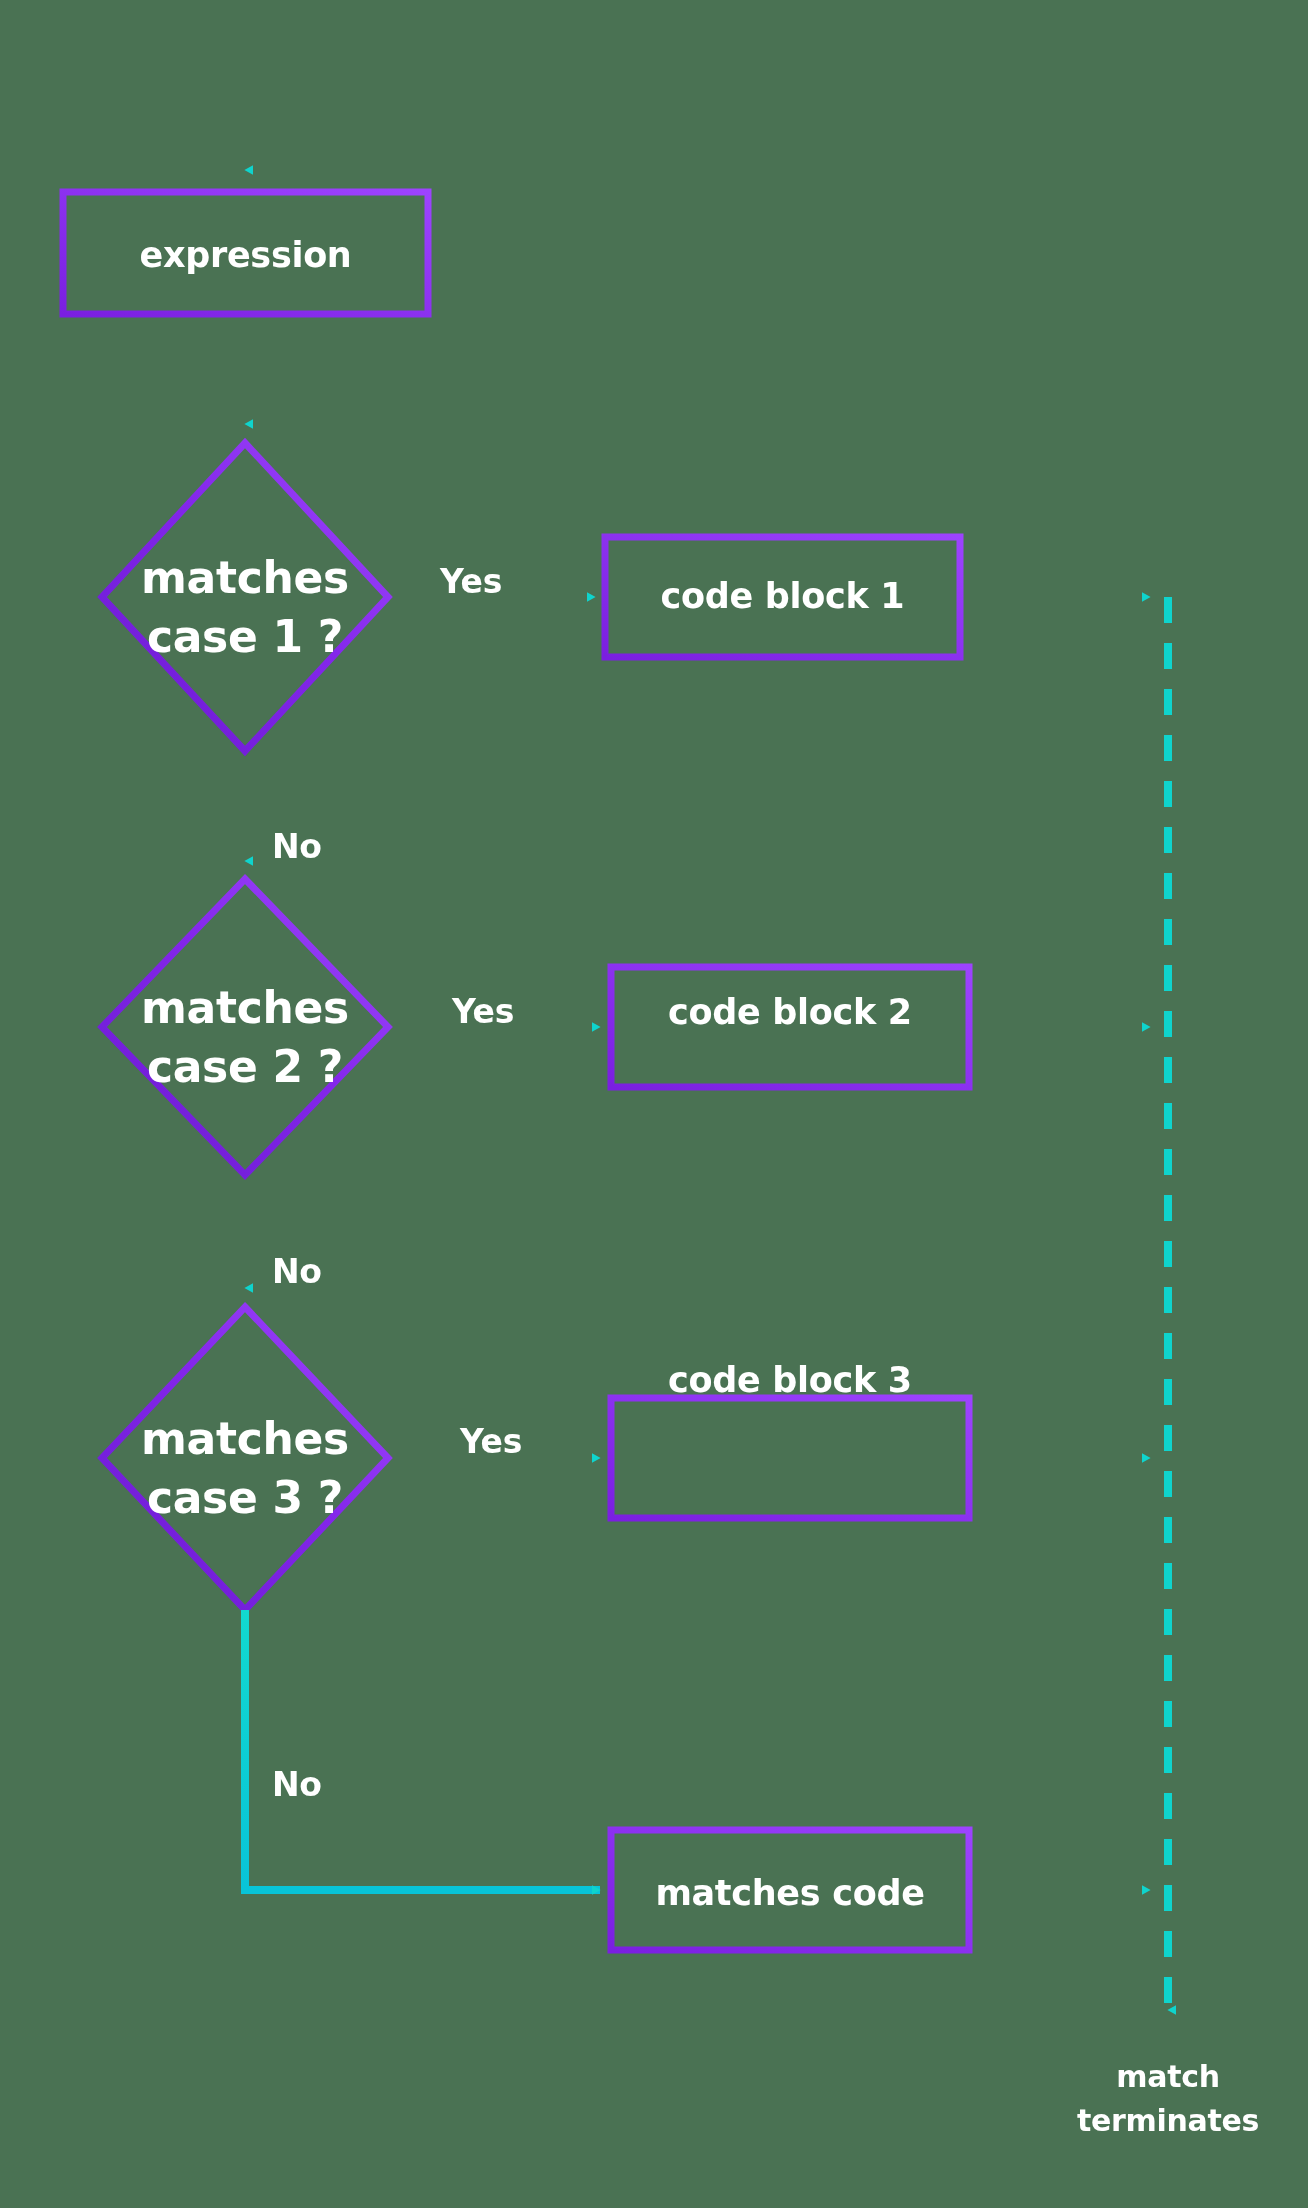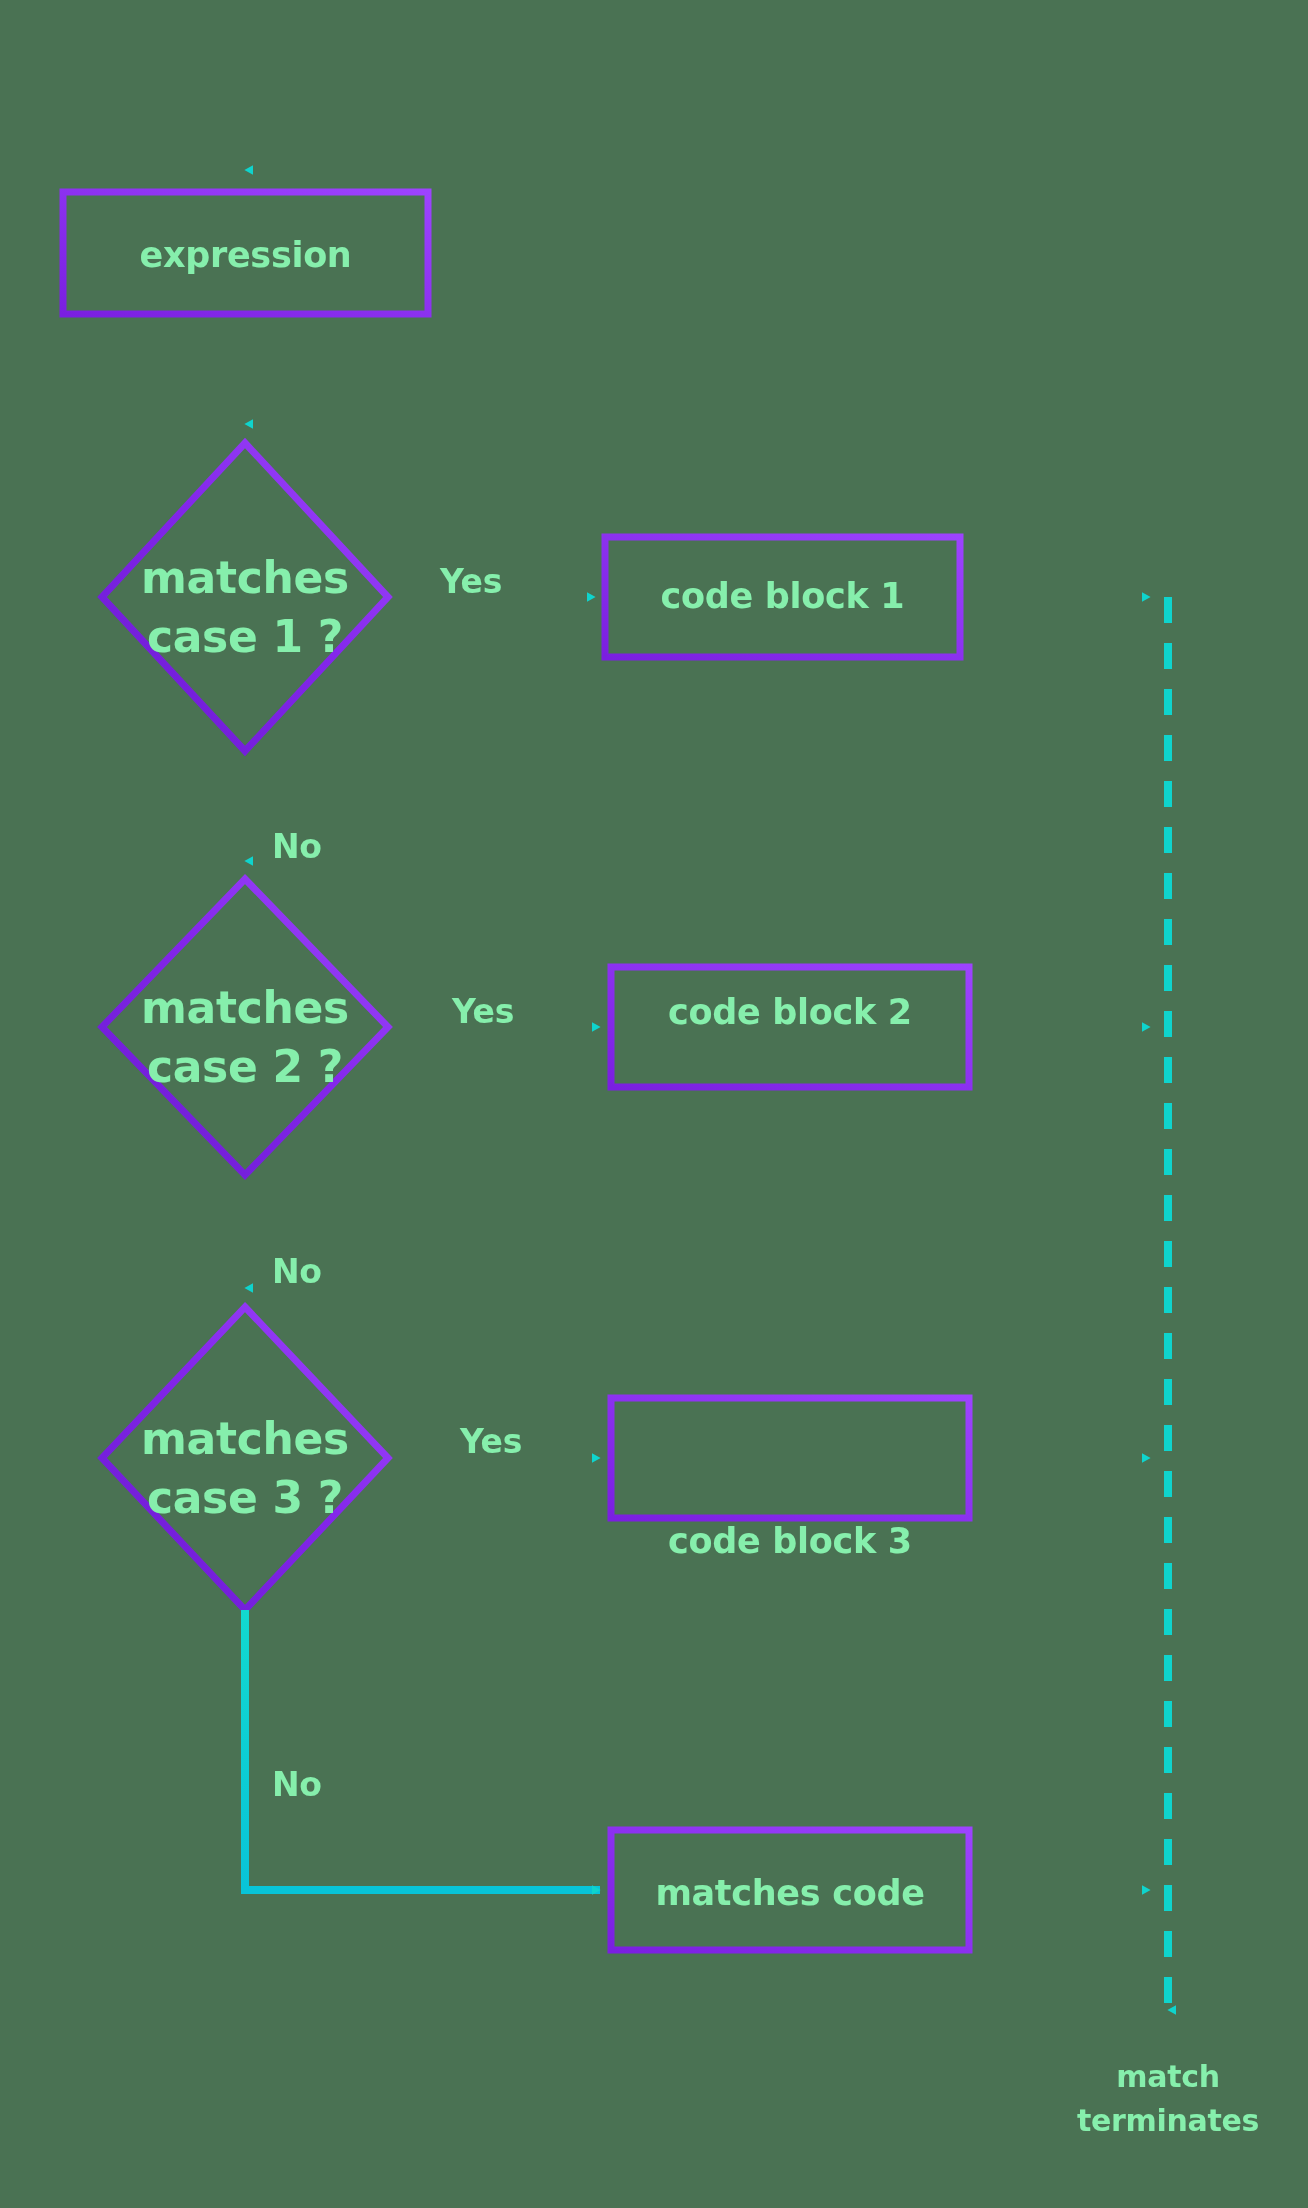--- a/index.html
+++ b/index.html
@@ -17,21 +17,21 @@
   }
   #flow-svg {
     position: absolute;
     left: 0;
     top: 0;
     width: 1308px;
     height: 2208px;
   }
   .node-label {
     position: absolute;
-    color: #86efac;
+    color: #ffffff;
     font-family: "DejaVu Sans", sans-serif;
     font-weight: 700;
     text-align: center;
     line-height: 1.35;
     white-space: pre-line;
     letter-spacing: -0.3px;
     pointer-events: none;
   }
   .box-label { font-size: 35px; }
   .diamond-label { font-size: 44px; }
@@ -163,21 +163,21 @@
   <div class="node-label box-label" style="left:605px; top:573px; width:355px;">code block 1</div>
 
   <div class="node-label diamond-label" style="left:102px; top:978px; width:286px;">matches
 case 2 ?</div>
 
   <div class="node-label box-label" style="left:611px; top:989px; width:358px;">code block 2</div>
 
   <div class="node-label diamond-label" style="left:102px; top:1409px; width:286px;">matches
 case 3 ?</div>
 
-  <div class="node-label box-label" style="left:611px; top:1518px; width:358px;">code block 3</div>
+  <div class="node-label box-label" style="left:611px; top:1357px; width:358px;">code block 3</div>
 
   <div class="node-label box-label" style="left:611px; top:1870px; width:358px;">matches code</div>
 
   <div class="node-label edge-label" style="left:440px; top:525px; width:120px; text-align:left;">Yes</div>
 
   <div class="node-label edge-label" style="left:452px; top:955px; width:120px; text-align:left;">Yes</div>
 
   <div class="node-label edge-label" style="left:460px; top:1385px; width:120px; text-align:left;">Yes</div>
 
   <div class="node-label edge-label" style="left:272px; top:790px; width:120px; text-align:left;">No</div>

